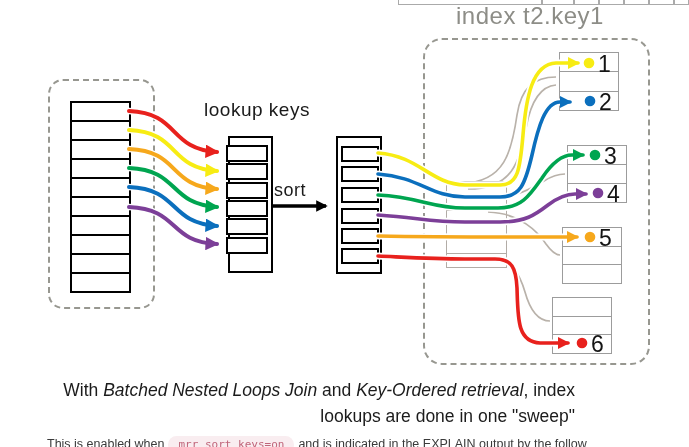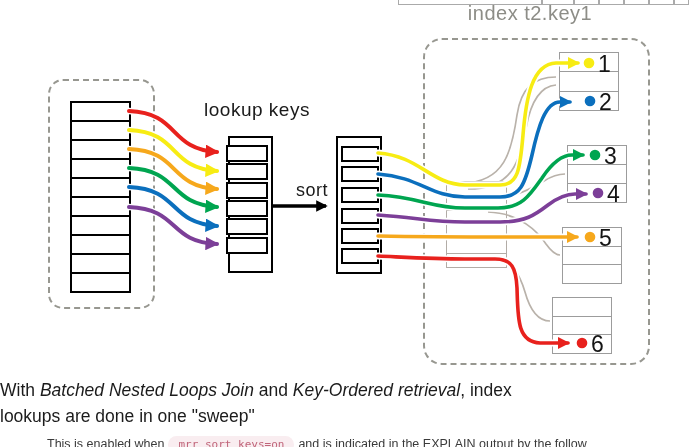--- a/index.html
+++ b/index.html
@@ -1,20 +1,20 @@
 <!DOCTYPE html>
 <html><head>
 <meta charset="utf-8">
 <style>
   html,body{margin:0;padding:0;background:#fff;}
   #stage{position:relative;width:689px;height:447px;background:#fff;overflow:hidden;
          font-family:"Liberation Sans",sans-serif;}
   .abs{position:absolute;box-sizing:border-box;}
   
-  .hand{color:#8d8d87;font-size:20px;letter-spacing:.5px;text-align:center;}
+  .hand{color:#8d8d87;font-size:24px;letter-spacing:.5px;text-align:center;}
   .hand-dark{color:#1a1a1a;font-size:19px;letter-spacing:.5px;text-align:center;}
   
   .dashed{border:2px dashed #979790;background:transparent;}
   
   .t1table{border:2px solid #000;display:flex;flex-direction:column;background:#fff;}
   .t1row{flex:1;border-bottom:2px solid #000;}
   .t1row:last-child{border-bottom:none;}
   .cell{background:#fff;border:2px solid #000;}
   .outerbox{border:2px solid #000;background:#fff;}
   
@@ -23,21 +23,21 @@
   .irow:last-child{border-bottom:none;}
   .gbox{border:1.6px solid #b2aca6;background:#fff;display:flex;flex-direction:column;}
   .grow{flex:1;border-bottom:1.6px solid #b2aca6;}
   .grow:last-child{border-bottom:none;}
   
   .topstrip{border-left:1.6px solid #aaa;border-right:1.6px solid #aaa;border-bottom:1.6px solid #aaa;}
   .topdiv{position:absolute;top:0;width:1.6px;height:100%;background:#aaa;}
   svg{position:absolute;left:0;top:0;pointer-events:none;}
   .svgnum{font-family:"Liberation Sans",sans-serif;font-size:23px;fill:#141414;}
   
-  .caption{width:575px;text-align:left;color:#1b1b1b;font-size:17.5px;line-height:26px;}
+  .caption{width:575px;text-align:right;color:#1b1b1b;font-size:17.5px;line-height:26px;}
   .caption i{font-style:italic;}
   
   .footnote{left:47px;top:436px;white-space:nowrap;font-size:12.5px;color:#3a3a3a;}
   .codechip{display:inline-block;background:#f9edf0;color:#c0657a;border-radius:10px;
             padding:2px 10px;margin:0 4px;font-family:"DejaVu Sans Mono",monospace;font-size:11px;}
 </style>
 </head>
 <body>
 
 <div id="stage">
@@ -46,21 +46,21 @@
     <div class="topdiv" style="left:142px;"></div>
     <div class="topdiv" style="left:174px;"></div>
     <div class="topdiv" style="left:199px;"></div>
     <div class="topdiv" style="left:224px;"></div>
     <div class="topdiv" style="left:249px;"></div>
     <div class="topdiv" style="left:274px;"></div>
   </div>
 
   <div class="abs hand" style="left:430px;top:2px;width:200px;">index t2.key1</div>
   <div class="abs hand-dark" style="left:196px;top:99px;width:122px;">lookup keys</div>
-  <div class="abs hand-dark" style="left:284px;top:180px;width:56px;font-size:18px;">sort</div>
+  <div class="abs hand-dark" style="left:262px;top:180px;width:56px;font-size:18px;">sort</div>
 
   <div class="abs dashed" style="left:48px;top:79px;width:107px;height:230px;border-radius:15px;"></div>
   <div class="abs t1table" style="left:70px;top:101px;width:61px;height:192px;">
     <div class="t1row"></div>
     <div class="t1row"></div>
     <div class="t1row"></div>
     <div class="t1row"></div>
     <div class="t1row"></div>
     <div class="t1row"></div>
     <div class="t1row"></div>

